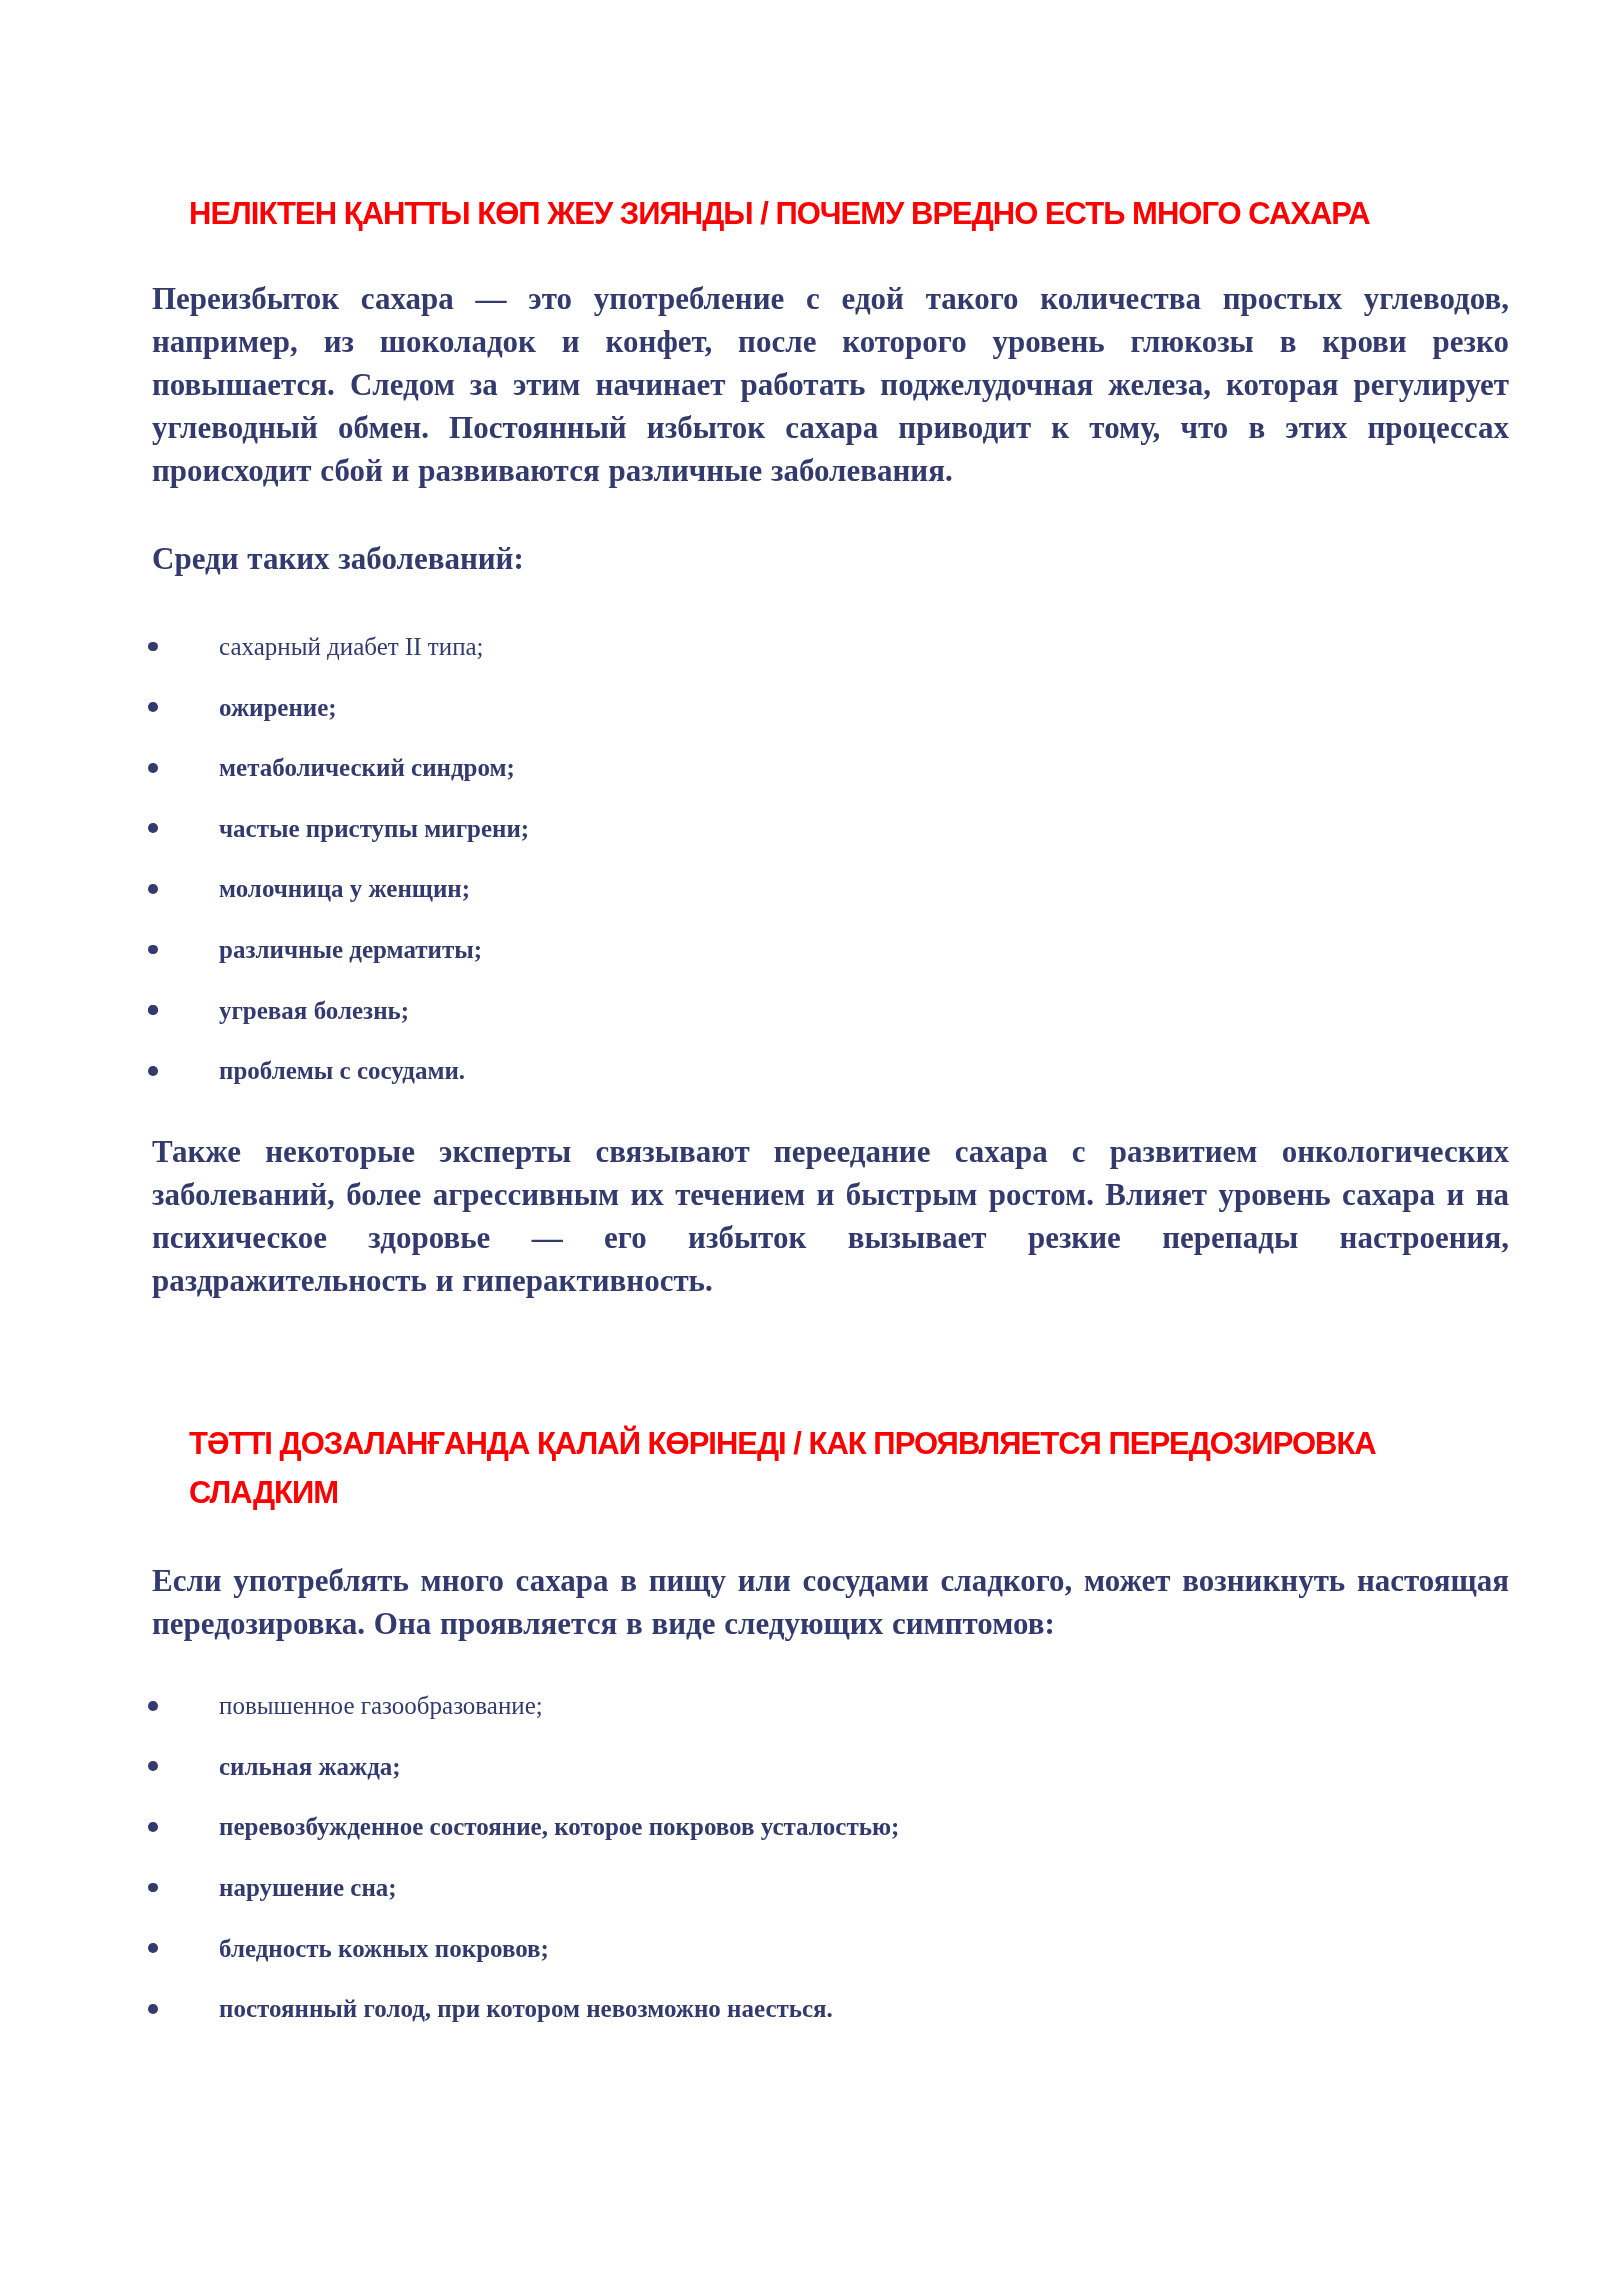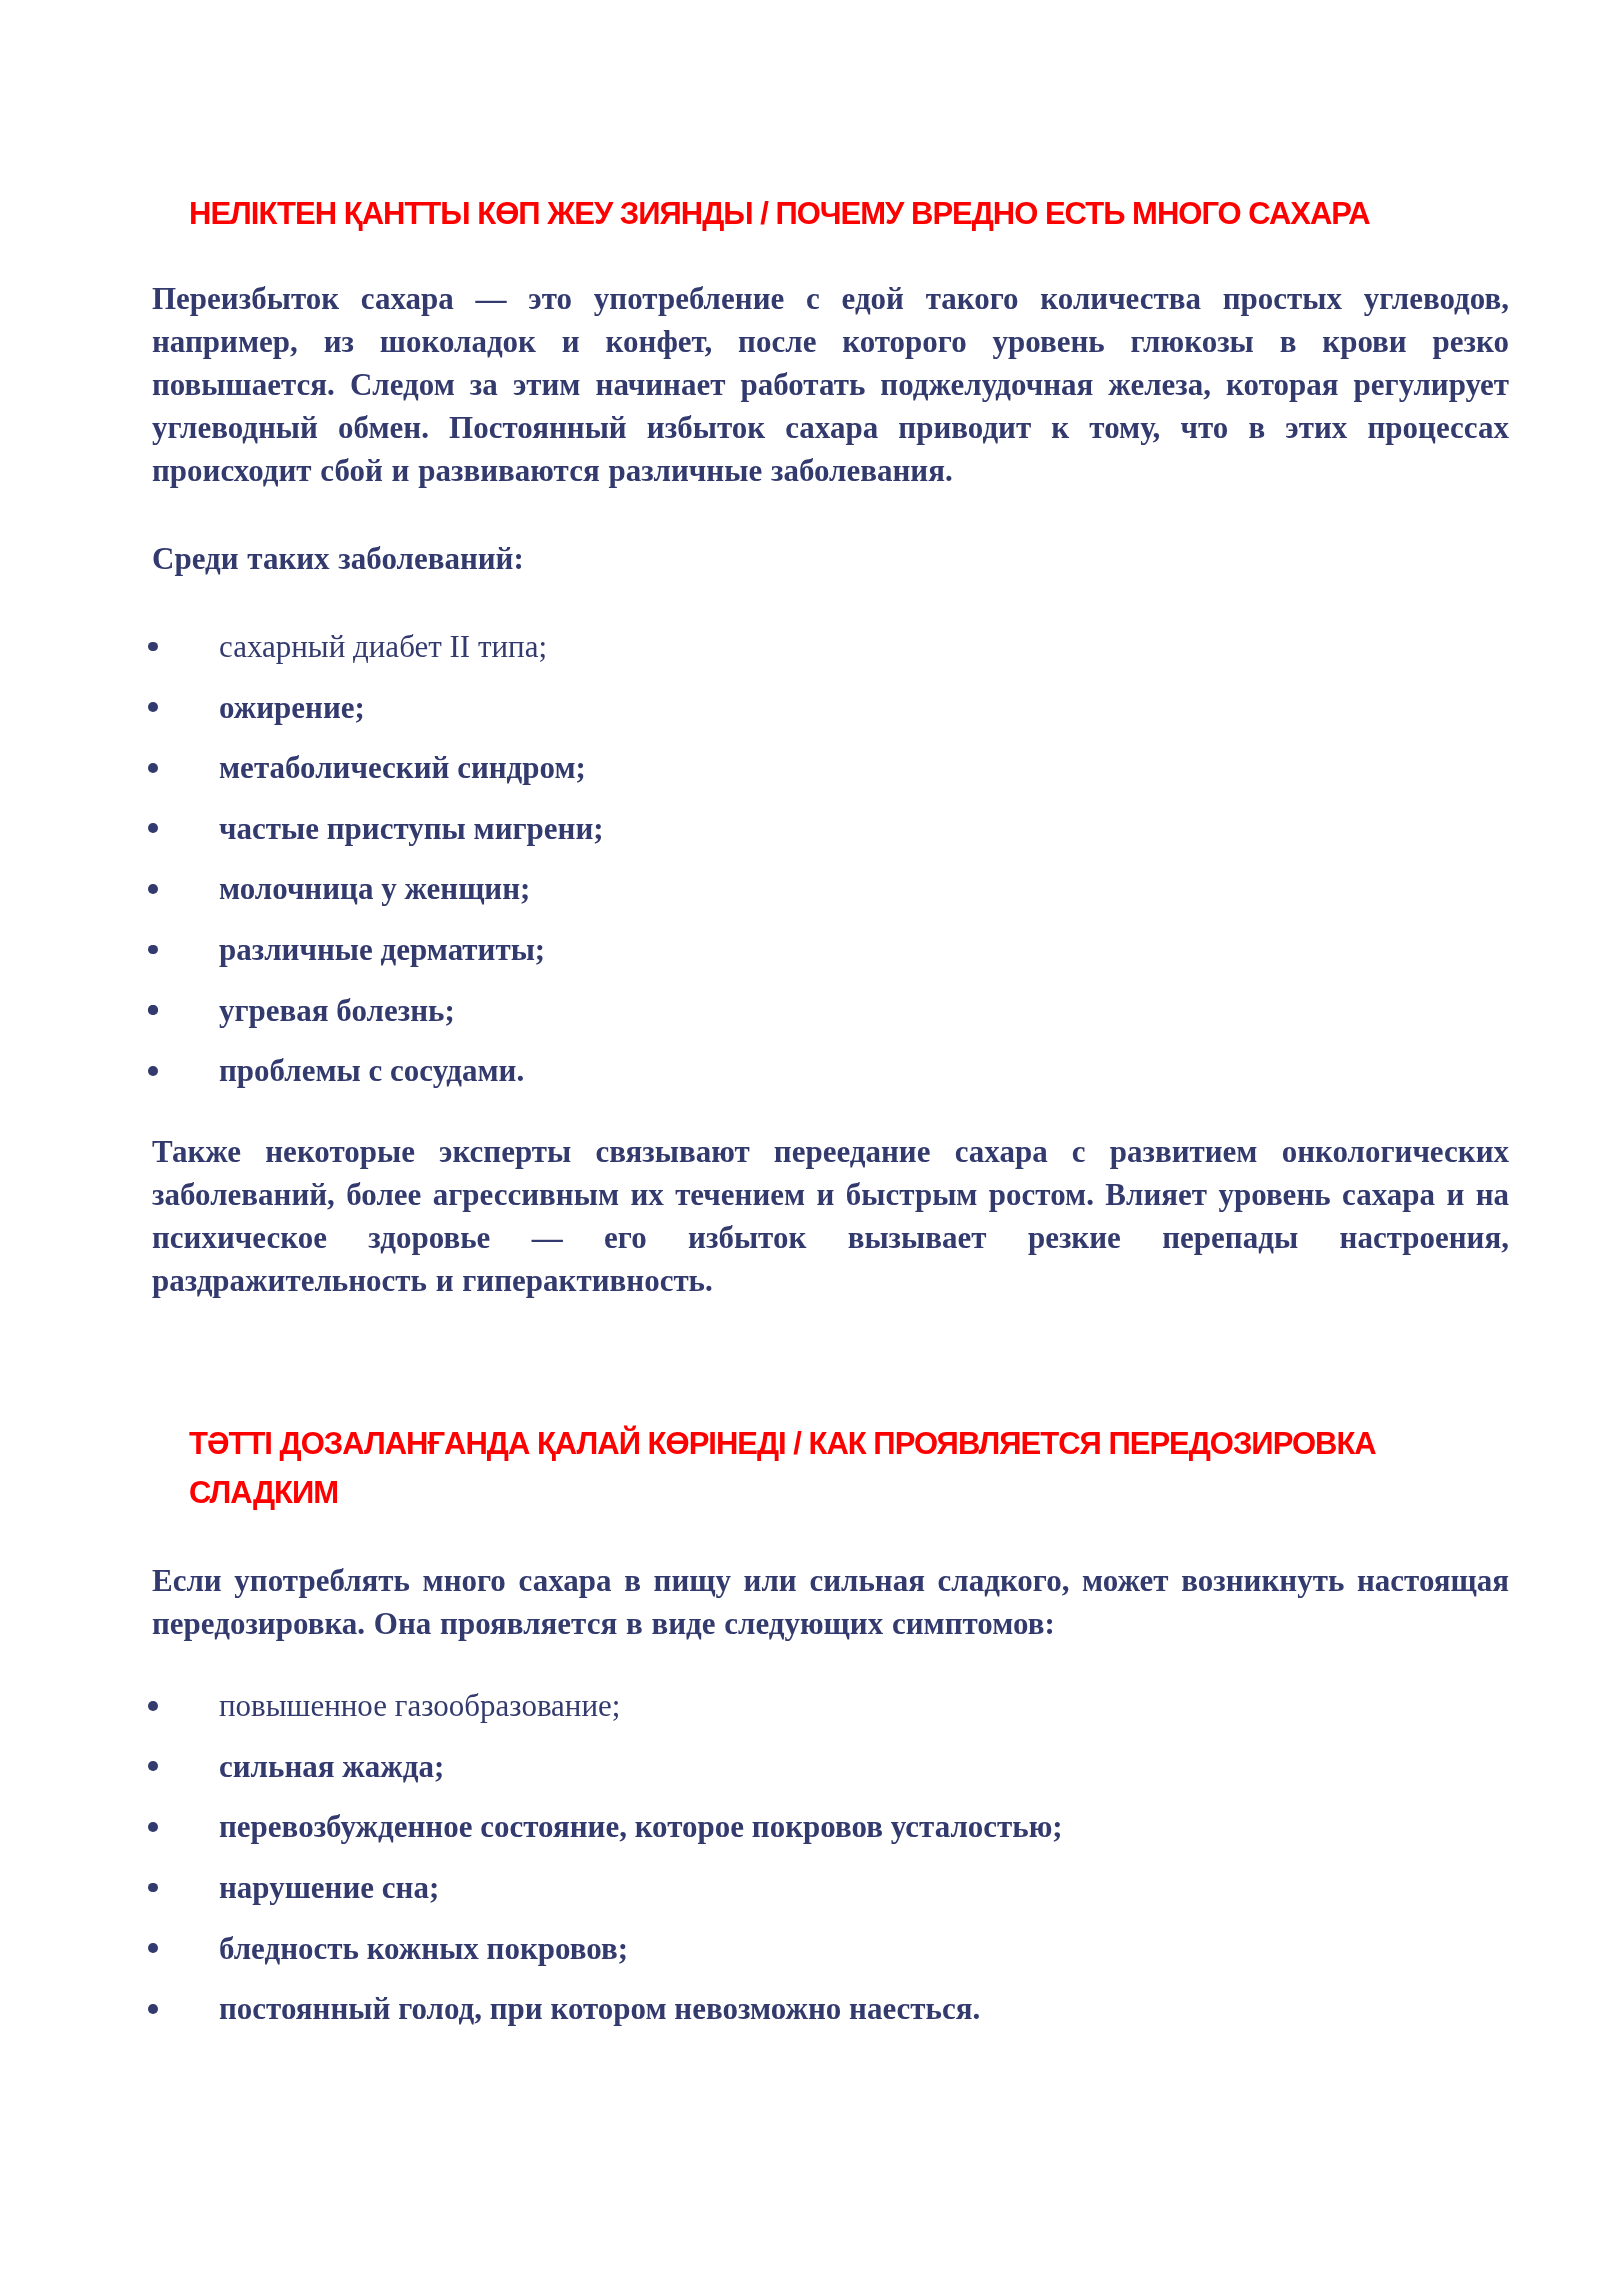--- a/index.html
+++ b/index.html
@@ -53,21 +53,21 @@
     list-style: none;
     margin: 45px 0 0 0;
     padding: 0;
   }
   ul.bullet-list.second {
     margin-top: 39px;
   }
   ul.bullet-list li {
     position: relative;
     padding-left: 67px;
-    font-size: 31px;
+    font-size: 25px;
     line-height: 43px;
     margin: 0;
   }
   ul.bullet-list li + li {
     margin-top: 17.6px;
     font-weight: bold;
   }
   .bullet {
     position: absolute;
     left: -3.9px;
@@ -98,21 +98,21 @@
     <li class="list-item"><span class="bullet"></span><span>различные дерматиты;</span></li>
     <li class="list-item"><span class="bullet"></span></li>
     <li class="list-item"><span class="bullet"></span><span>угревая болезнь;</span></li>
     <li class="list-item"><span class="bullet"></span><span>проблемы с сосудами.</span></li>
   </ul>
 
   <p class="para after-list">Также некоторые эксперты связывают переедание сахара с развитием онкологических заболеваний, более агрессивным их течением и быстрым ростом. Влияет уровень сахара и на психическое здоровье — его избыток вызывает резкие перепады настроения, раздражительность и гиперактивность.</p>
 
   <h1 class="heading second">ТӘТТІ ДОЗАЛАНҒАНДА ҚАЛАЙ КӨРІНЕДІ / КАК ПРОЯВЛЯЕТСЯ ПЕРЕДОЗИРОВКА СЛАДКИМ</h1>
 
-  <p class="para">Если употреблять много сахара в пищу или сильная сладкого, может возникнуть настоящая передозировка. Она проявляется в виде следующих симптомов:</p>
+  <p class="para">Если употреблять много сахара в пищу или сосудами сладкого, может возникнуть настоящая передозировка. Она проявляется в виде следующих симптомов:</p>
 
   <ul class="bullet-list second">
     <li class="list-item"><span class="bullet"></span><span>повышенное газообразование;</span></li>
     <li class="list-item"><span class="bullet"></span><span>сильная жажда;</span></li>
     <li class="list-item"><span class="bullet"></span><span>перевозбужденное состояние, которое покровов усталостью;</span></li>
     <li class="list-item"><span class="bullet"></span><span>нарушение сна;</span></li>
     <li class="list-item"><span class="bullet"></span><span>бледность кожных покровов;</span></li>
     <li class="list-item"><span class="bullet"></span><span>постоянный голод, при котором невозможно наесться.</span></li>
   </ul>
 

